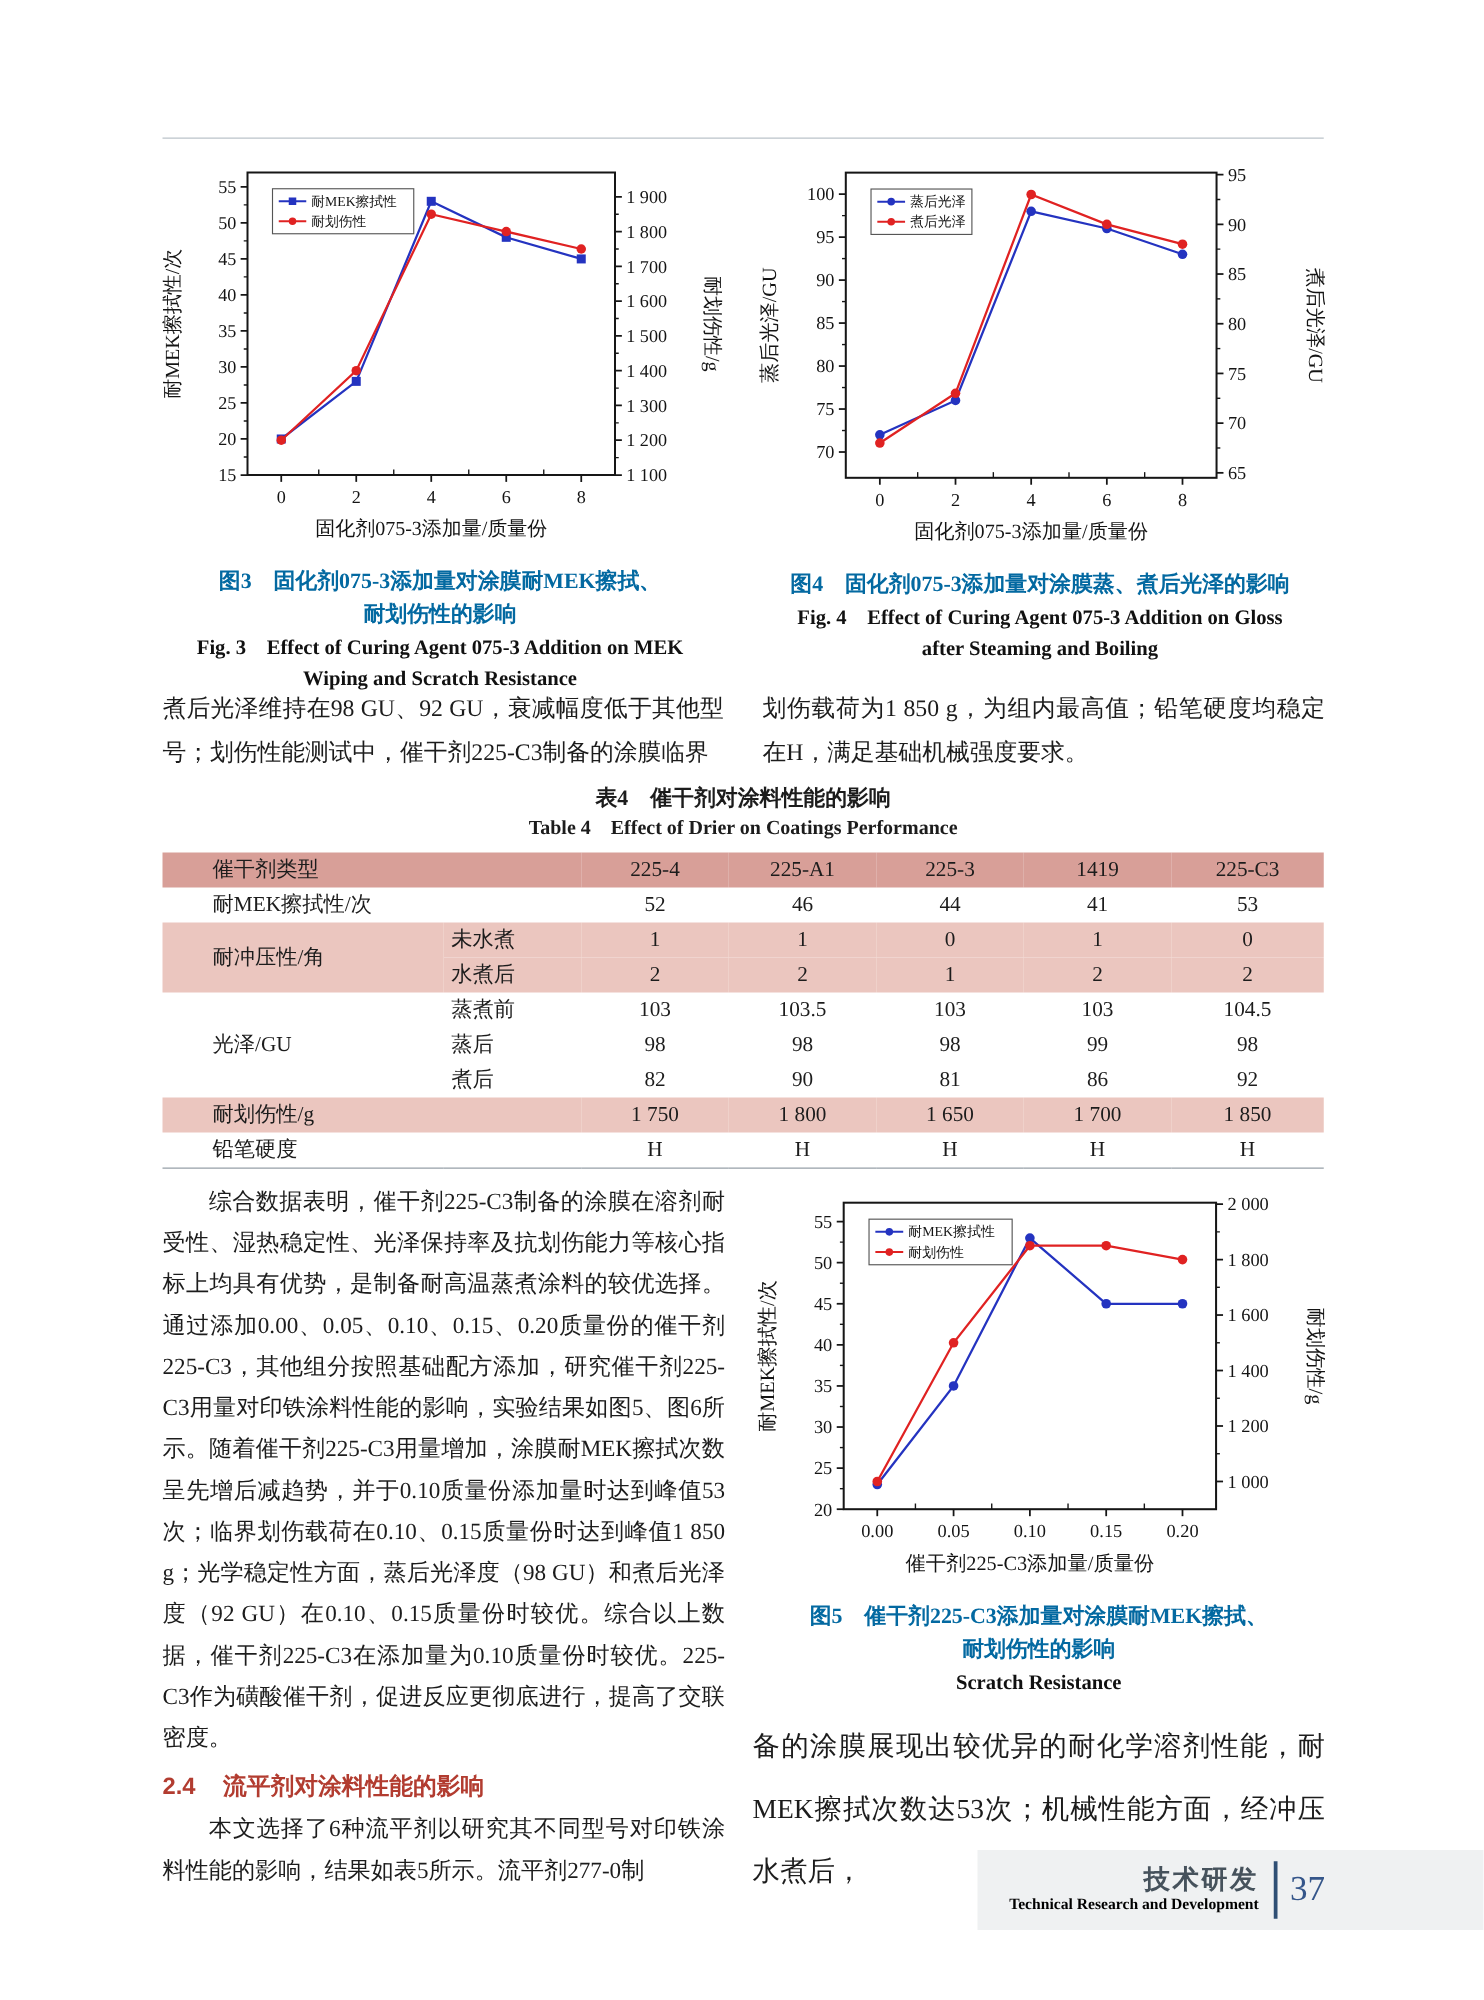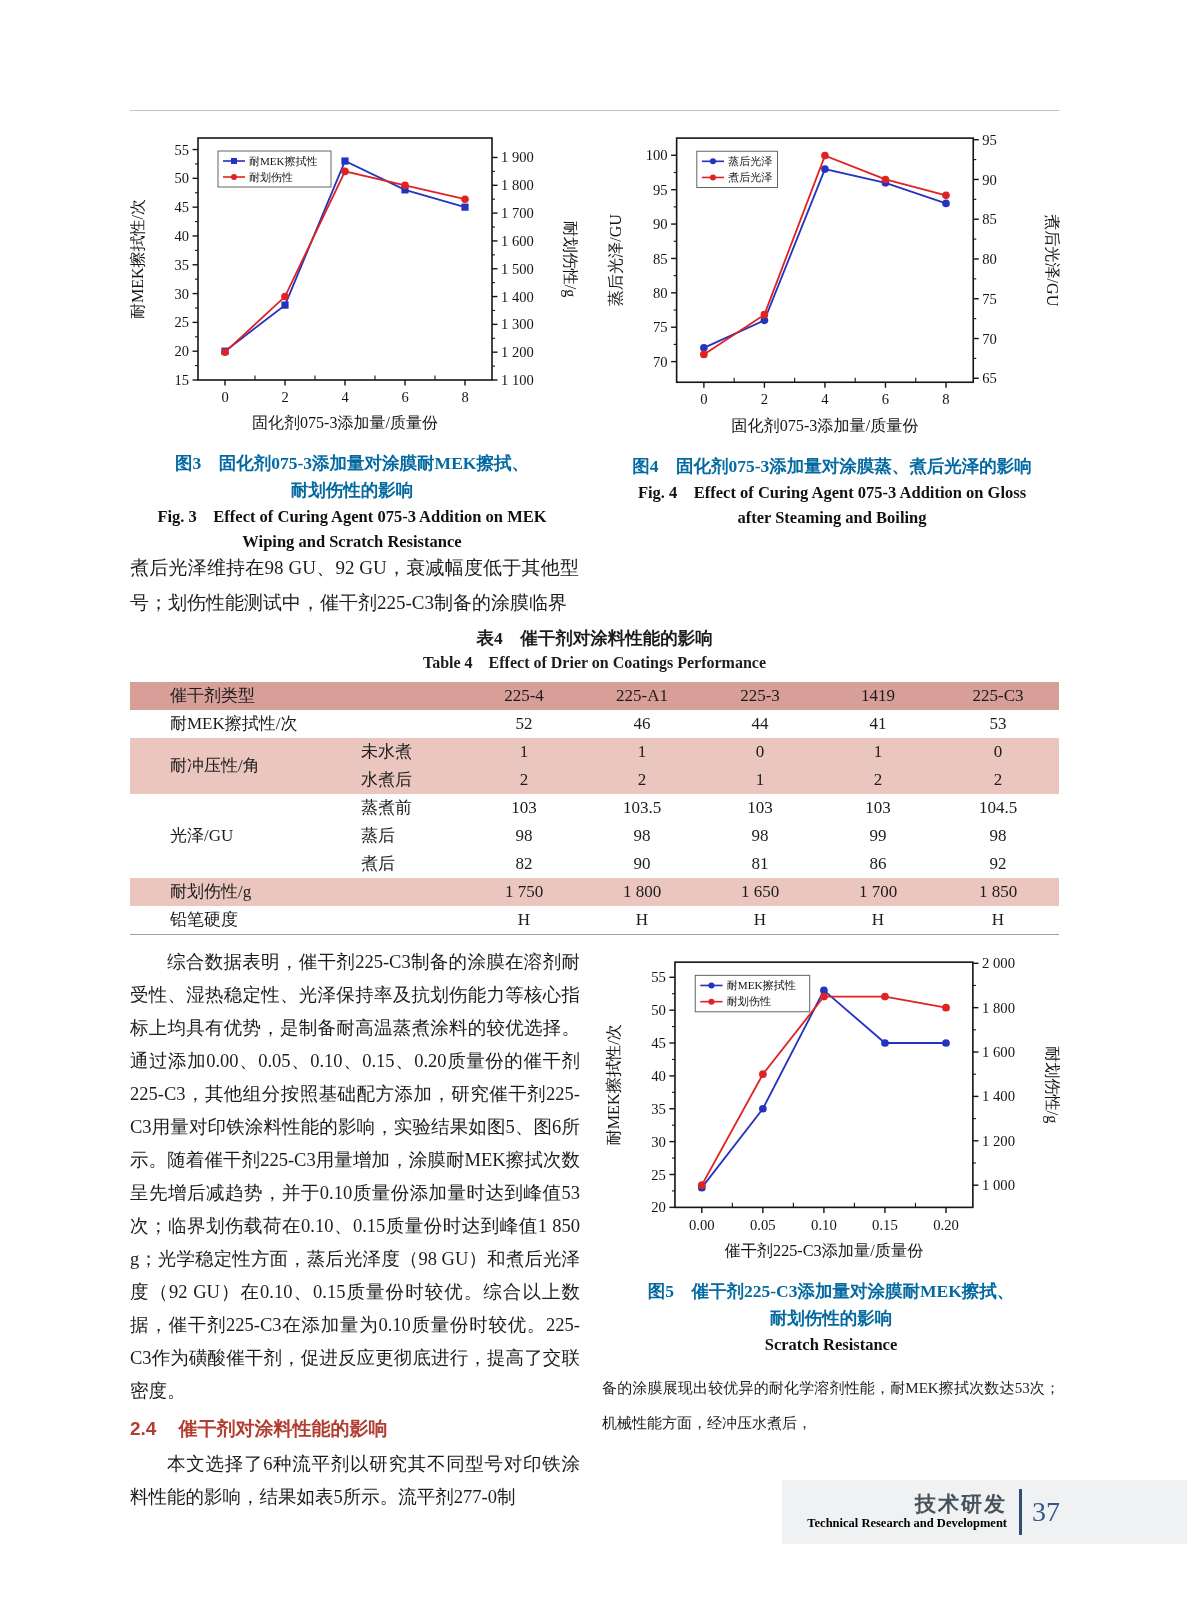--- a/index.html
+++ b/index.html
@@ -35,21 +35,21 @@
   tr.rose td{background:#ebc6bf;}
   tr.last td{border-bottom:1.5px solid #96a0a8;}
   
   .col-left{position:absolute;left:130px;top:946px;width:450px;}
   .col-left p{font-size:18.5px;line-height:33px;text-align:justify;margin:0;}
   .indent{text-indent:2em;}
   .sec-head{margin:8px 0 6px 0;font-size:19px;font-weight:bold;color:#b23c30;
             font-family:"Liberation Sans","DejaVu Sans",sans-serif;}
   .sec-head .sec-num{margin-right:22px;}
   .col-right{position:absolute;left:602px;top:950px;width:458px;}
-  .col-right .after-fig{margin-top:14px;font-size:15px;line-height:35px;text-align:justify;}
+  .col-right .after-fig{margin-top:14px;font-size:22px;line-height:50px;text-align:justify;}
   
   .footer-band{position:absolute;left:782px;top:1480px;right:0;height:64px;background:#eff1f2;
                display:flex;align-items:center;justify-content:flex-end;padding-right:127px;box-sizing:border-box;}
   .f-txt{text-align:right;}
   .f-cn{font-size:21px;font-weight:bold;color:#46525c;letter-spacing:2px;
         font-family:"Liberation Sans","DejaVu Sans",sans-serif;line-height:22px;}
   .f-en{font-size:12.5px;color:#000000;font-weight:bold;line-height:16px;}
   .f-divider{width:3px;height:46px;background:#2f4f74;margin:0 10px 0 12px;}
   .f-page{font-size:28px;color:#35568a;}
 </style>
@@ -241,20 +241,21 @@
           <text x="123" y="54.6" font-size="11" fill="#141414" text-anchor="start" font-family="'Liberation Serif','DejaVu Serif',serif">煮后光泽</text>
         </svg></div>
     <figcaption>
       <div class="cap-cn">图4　固化剂075-3添加量对涂膜蒸、煮后光泽的影响</div>
       <div class="cap-en">Fig. 4　Effect of Curing Agent 075-3 Addition on Gloss</div>
       <div class="cap-en">after Steaming and Boiling</div>
     </figcaption>
   </figure>
 
   <p class="body-text p-lt">煮后光泽维持在98 GU、92 GU，衰减幅度低于其他型号；划伤性能测试中，催干剂225-C3制备的涂膜临界</p>
+  <p class="body-text p-rt">划伤载荷为1 850 g，为组内最高值；铅笔硬度均稳定在H，满足基础机械强度要求。</p>
 
   <div class="table-block">
     <div class="tbl-title-cn">表4　催干剂对涂料性能的影响</div>
     <div class="tbl-title-en">Table 4　Effect of Drier on Coatings Performance</div>
     <table class="t4">
       <colgroup>
         <col style="width:225px">
           <col style="width:110px">
         <col style="width:118px">
           <col style="width:118px">
@@ -336,21 +337,21 @@
         <td>H</td>
         <td>H</td>
         <td>H</td>
       </tr>
     </tbody>
       </table>
   </div>
 
   <div class="col-left">
     <p class="indent">综合数据表明，催干剂225-C3制备的涂膜在溶剂耐受性、湿热稳定性、光泽保持率及抗划伤能力等核心指标上均具有优势，是制备耐高温蒸煮涂料的较优选择。通过添加0.00、0.05、0.10、0.15、0.20质量份的催干剂225-C3，其他组分按照基础配方添加，研究催干剂225-C3用量对印铁涂料性能的影响，实验结果如图5、图6所示。随着催干剂225-C3用量增加，涂膜耐MEK擦拭次数呈先增后减趋势，并于0.10质量份添加量时达到峰值53次；临界划伤载荷在0.10、0.15质量份时达到峰值1 850 g；光学稳定性方面，蒸后光泽度（98 GU）和煮后光泽度（92 GU）在0.10、0.15质量份时较优。综合以上数据，催干剂225-C3在添加量为0.10质量份时较优。225-C3作为磺酸催干剂，促进反应更彻底进行，提高了交联密度。</p>
-    <h3 class="sec-head"><span class="sec-num">2.4</span><span>催干剂对涂料性能的影响</span></h3>
+    <h3 class="sec-head"><span class="sec-num">2.4</span><span>流平剂对涂料性能的影响</span></h3>
     <p class="indent">本文选择了6种流平剂以研究其不同型号对印铁涂料性能的影响，结果如表5所示。流平剂277-0制</p>
   </div>
 
   <div class="col-right">
     <figure class="fig5">
       <div class="chart"><svg viewBox="0 0 452 318" width="100%">
             <rect x="72" y="12" width="294" height="242" fill="none" stroke="#161616" stroke-width="1.6"></rect>
             <line x1="72" y1="254" x2="66.5" y2="254" stroke="#161616" stroke-width="1.4"></line>
             <text x="63" y="259" font-size="14.5" fill="#141414" text-anchor="end" font-family="'Liberation Serif','DejaVu Serif',serif">20</text>
             <line x1="72" y1="237.78016085790884" x2="69" y2="237.78016085790884" stroke="#161616" stroke-width="1.1"></line>

